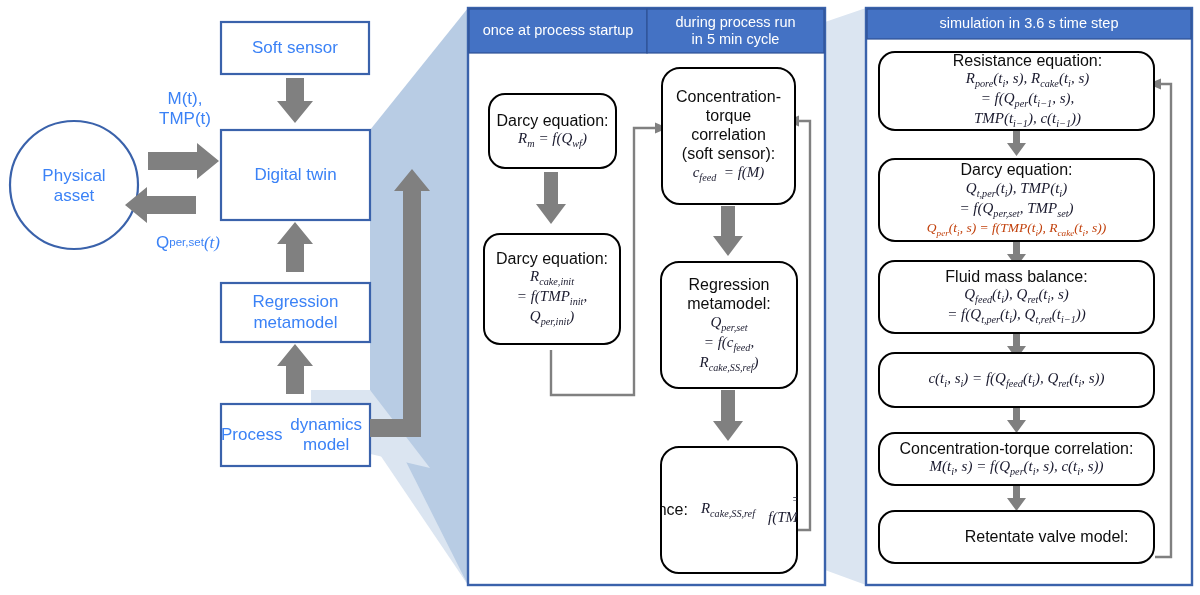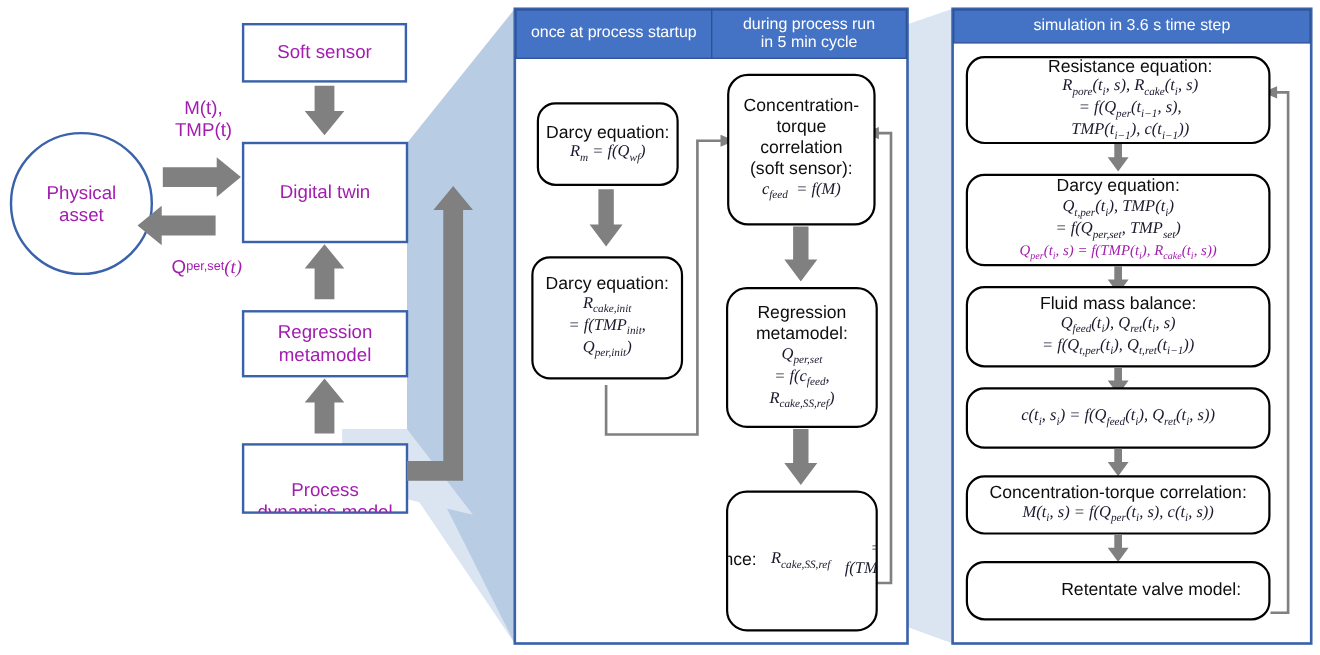--- a/index.html
+++ b/index.html
@@ -14,23 +14,23 @@
   .hdr{fill:#4472c4;stroke:#2e5195;stroke-width:1.2;}
   .panel{fill:#ffffff;stroke:#3a62ab;stroke-width:2.4;}
   .wedge{fill:#b8cce4;}
   .wedge-lt{fill:#dbe5f1;}
   .circ{fill:#ffffff;stroke:#3a62ab;stroke-width:2.2;}
   .garrow{fill:#808080;}
   .connector{fill:none;stroke:#808080;stroke-width:2.4;}
   .conn-head{fill:#808080;}
   .t-box{font-size:16px;color:#0d0d0d;}
   .t-hdr{font-size:14.5px;color:#ffffff;}
-  .t-lbl{font-size:17px;color:#a21caf;}
+  .t-lbl{font-size:17px;color:#3b82f6;}
   .t-eq{font-size:15px;color:#1a1a2e;}
-  .t-eq-sm{font-size:13.5px;color:#a21caf;}
+  .t-eq-sm{font-size:13.5px;color:#c2410c;}
   i.v{font-style:italic;font-family:"Liberation Serif",serif;}
   sub{font-size:.68em;font-style:italic;font-family:"Liberation Serif",serif;}
   .eqline{font-family:"Liberation Serif",serif;font-style:italic;}
 </style>
 </head>
 <body>
 
 <div class="stage">
 
 <svg class="layer">
@@ -89,21 +89,21 @@
     <div xmlns="http://www.w3.org/1999/xhtml" class="fo-txt t-lbl" style="flex-direction:column;">
       <span>Regression</span>
       <span>metamodel</span>
     </div>
   </foreignObject>
 
   <polygon class="garrow" points="295,344 313,366 304,366 304,394 286,394 286,366 277,366"></polygon>
 
   <rect class="blue-box" x="221" y="404" width="149" height="62"></rect>
   <foreignObject x="221" y="404" width="149" height="62">
-    <div xmlns="http://www.w3.org/1999/xhtml" class="fo-txt t-lbl" style="flex-direction:column;margin-top:21px;">
+    <div xmlns="http://www.w3.org/1999/xhtml" class="fo-txt t-lbl" style="">
       <span>Process</span>
       <span>dynamics model</span>
     </div>
   </foreignObject>
 
   <polygon class="garrow" points="370,419 403,419 403,191 394,191 412,169 430,191 421,191 421,437 370,437"></polygon>
 </svg>
 
 <svg class="layer">
   <rect class="panel" x="468" y="8" width="357" height="577"></rect>

